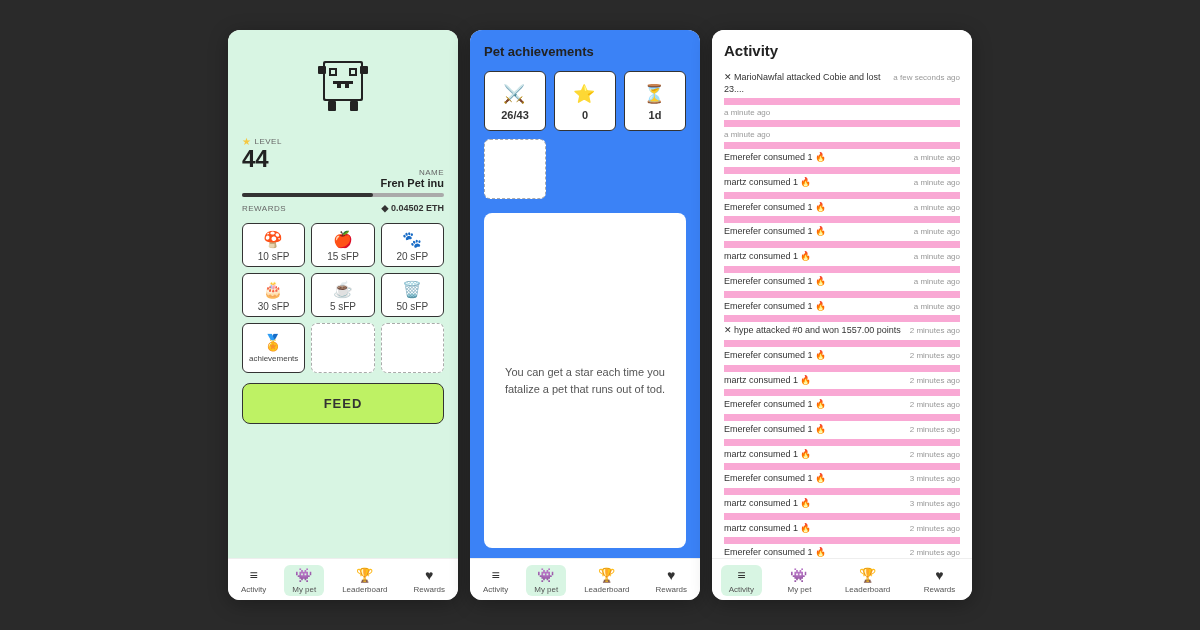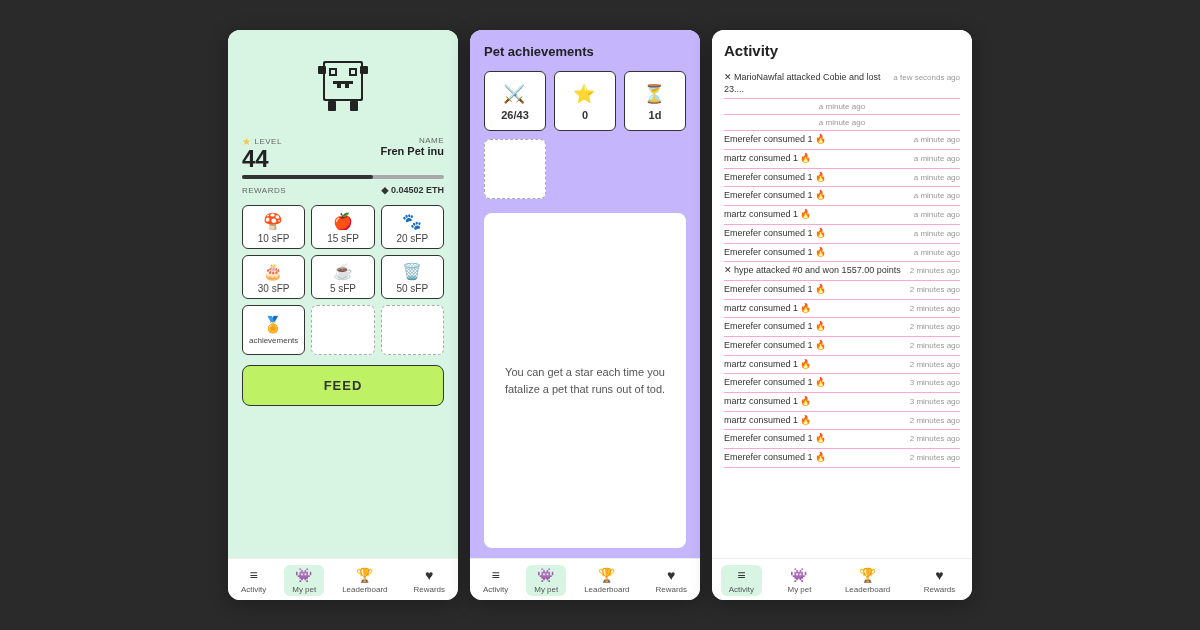--- a/index.html
+++ b/index.html
@@ -72,20 +72,21 @@
       line-height: 1;
     }
     .name-section {
       text-align: right;
     }
     .name-label {
       font-size: 8px;
       color: #666;
       text-transform: uppercase;
       letter-spacing: 0.5px;
+      margin-top: 32px;
     }
     .name-val {
       font-size: 11px;
       font-weight: 600;
       color: #222;
     }
     .xp-bar {
       width: 100%;
       height: 4px;
       background: #aaa;
@@ -191,21 +192,21 @@
       padding: 2px 8px;
       border-radius: 6px;
     }
     .nav-item.active {
       background: #d8f5e3;
     }
     .nav-icon { font-size: 14px; color: #333; }
     .nav-label { font-size: 8px; color: #555; font-weight: 500; }
     
     .screen-achievements .content {
-      background: #c4b5fd;
+      background: #3b82f6;
       flex: 1;
       display: flex;
       flex-direction: column;
       padding: 14px 14px 10px;
       overflow: hidden;
     }
     .achievements-title {
       font-size: 13px;
       font-weight: 700;
       color: #222;
@@ -263,24 +264,24 @@
     }
     .activity-title {
       font-size: 15px;
       font-weight: 700;
       color: #222;
       margin-bottom: 10px;
     }
     .activity-list { display: flex; flex-direction: column; gap: 0; }
     .activity-item {
       display: flex;
-      justify-content: center;
+      justify-content: flex-start;
       align-items: baseline;
       padding: 3px 0;
-      border-bottom: 1px solid #f9a8d4;
+      border-bottom: 7px solid #f9a8d4;
     }
     .activity-text {
       font-size: 9px;
       color: #333;
       flex: 1;
       margin-right: 4px;
       line-height: 1.3;
     }
     .activity-text.attack { color: #333; }
     .activity-time {

